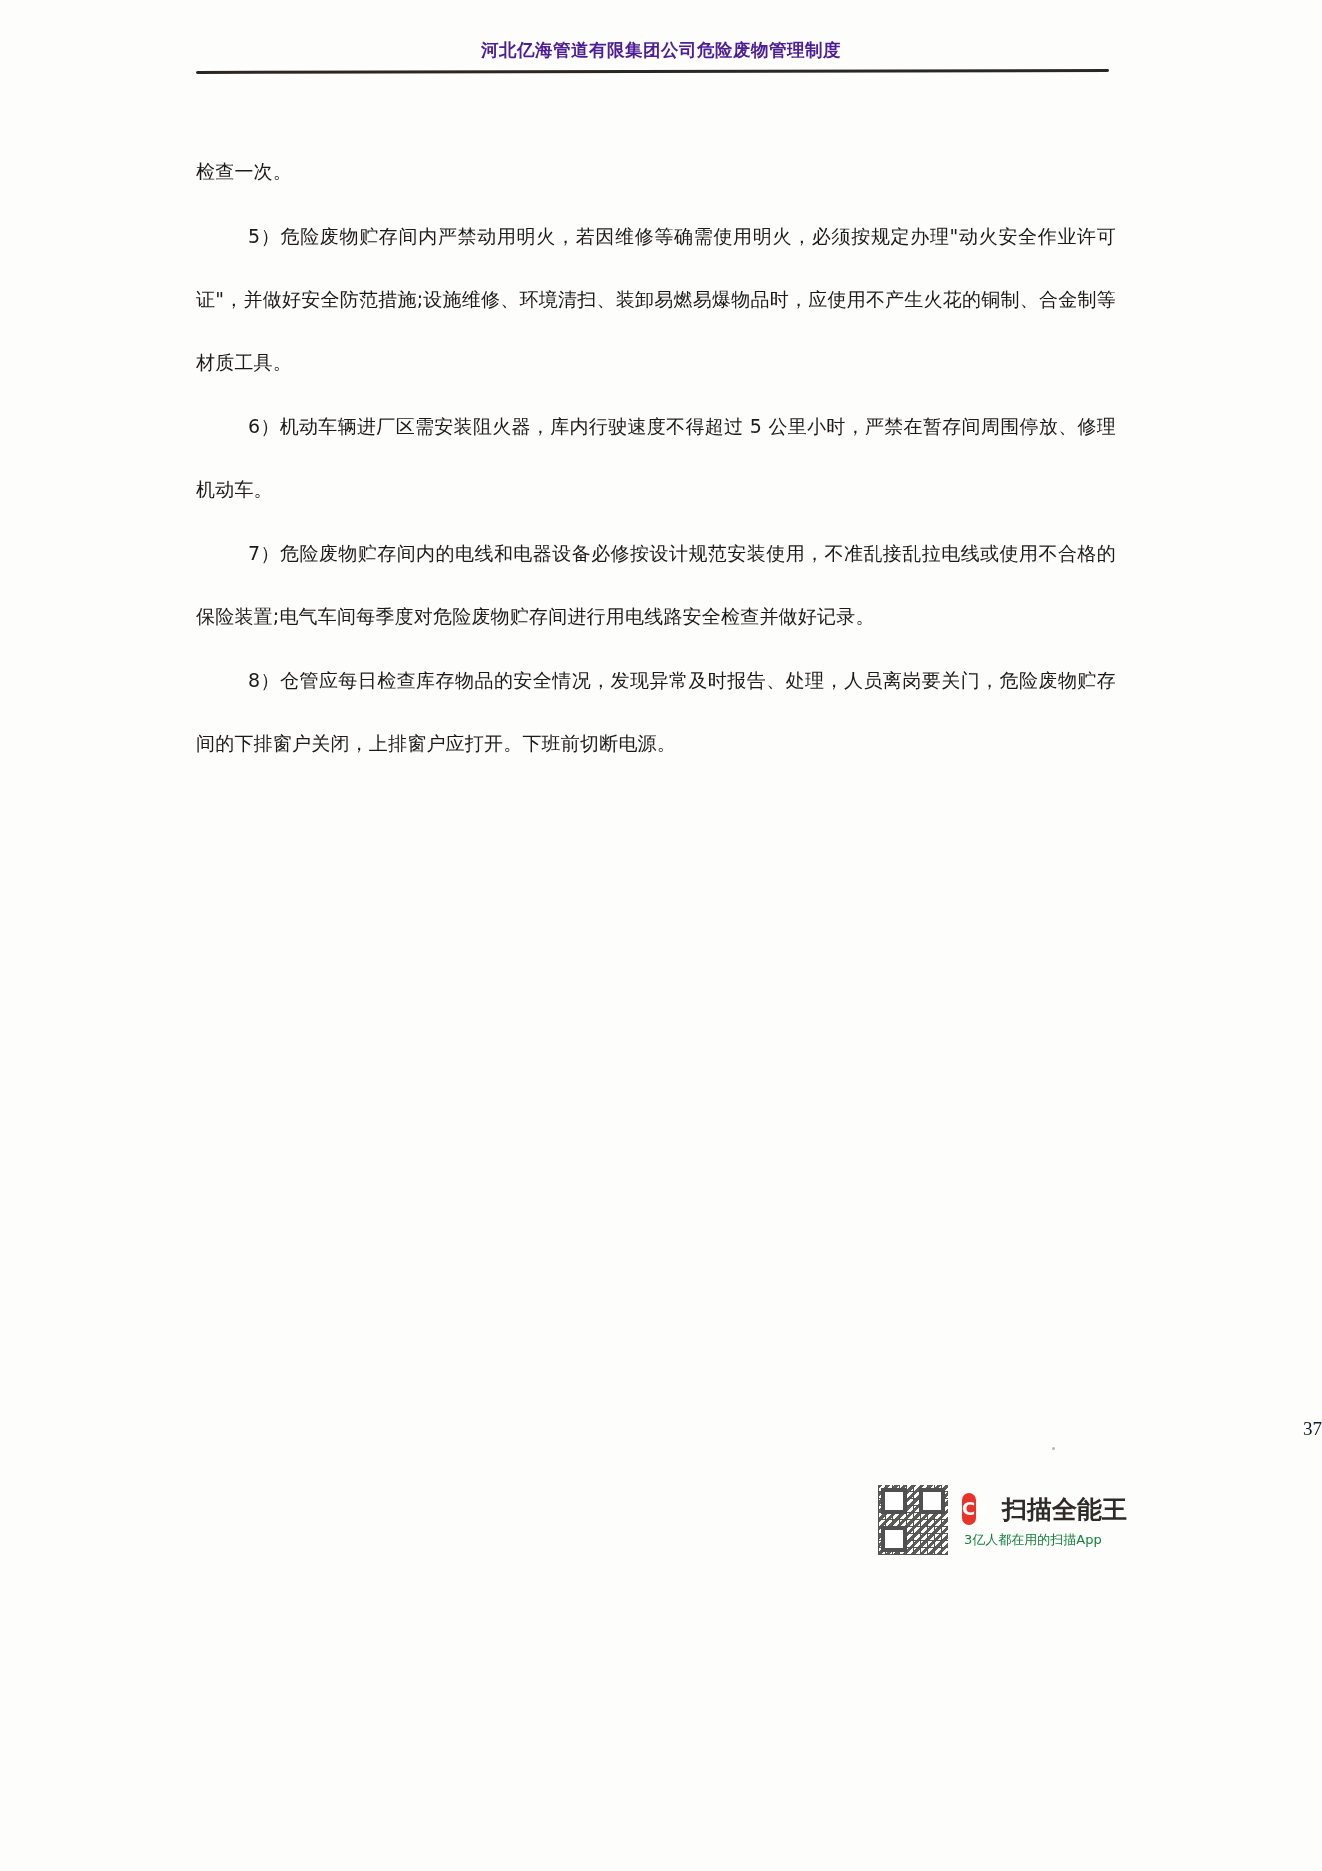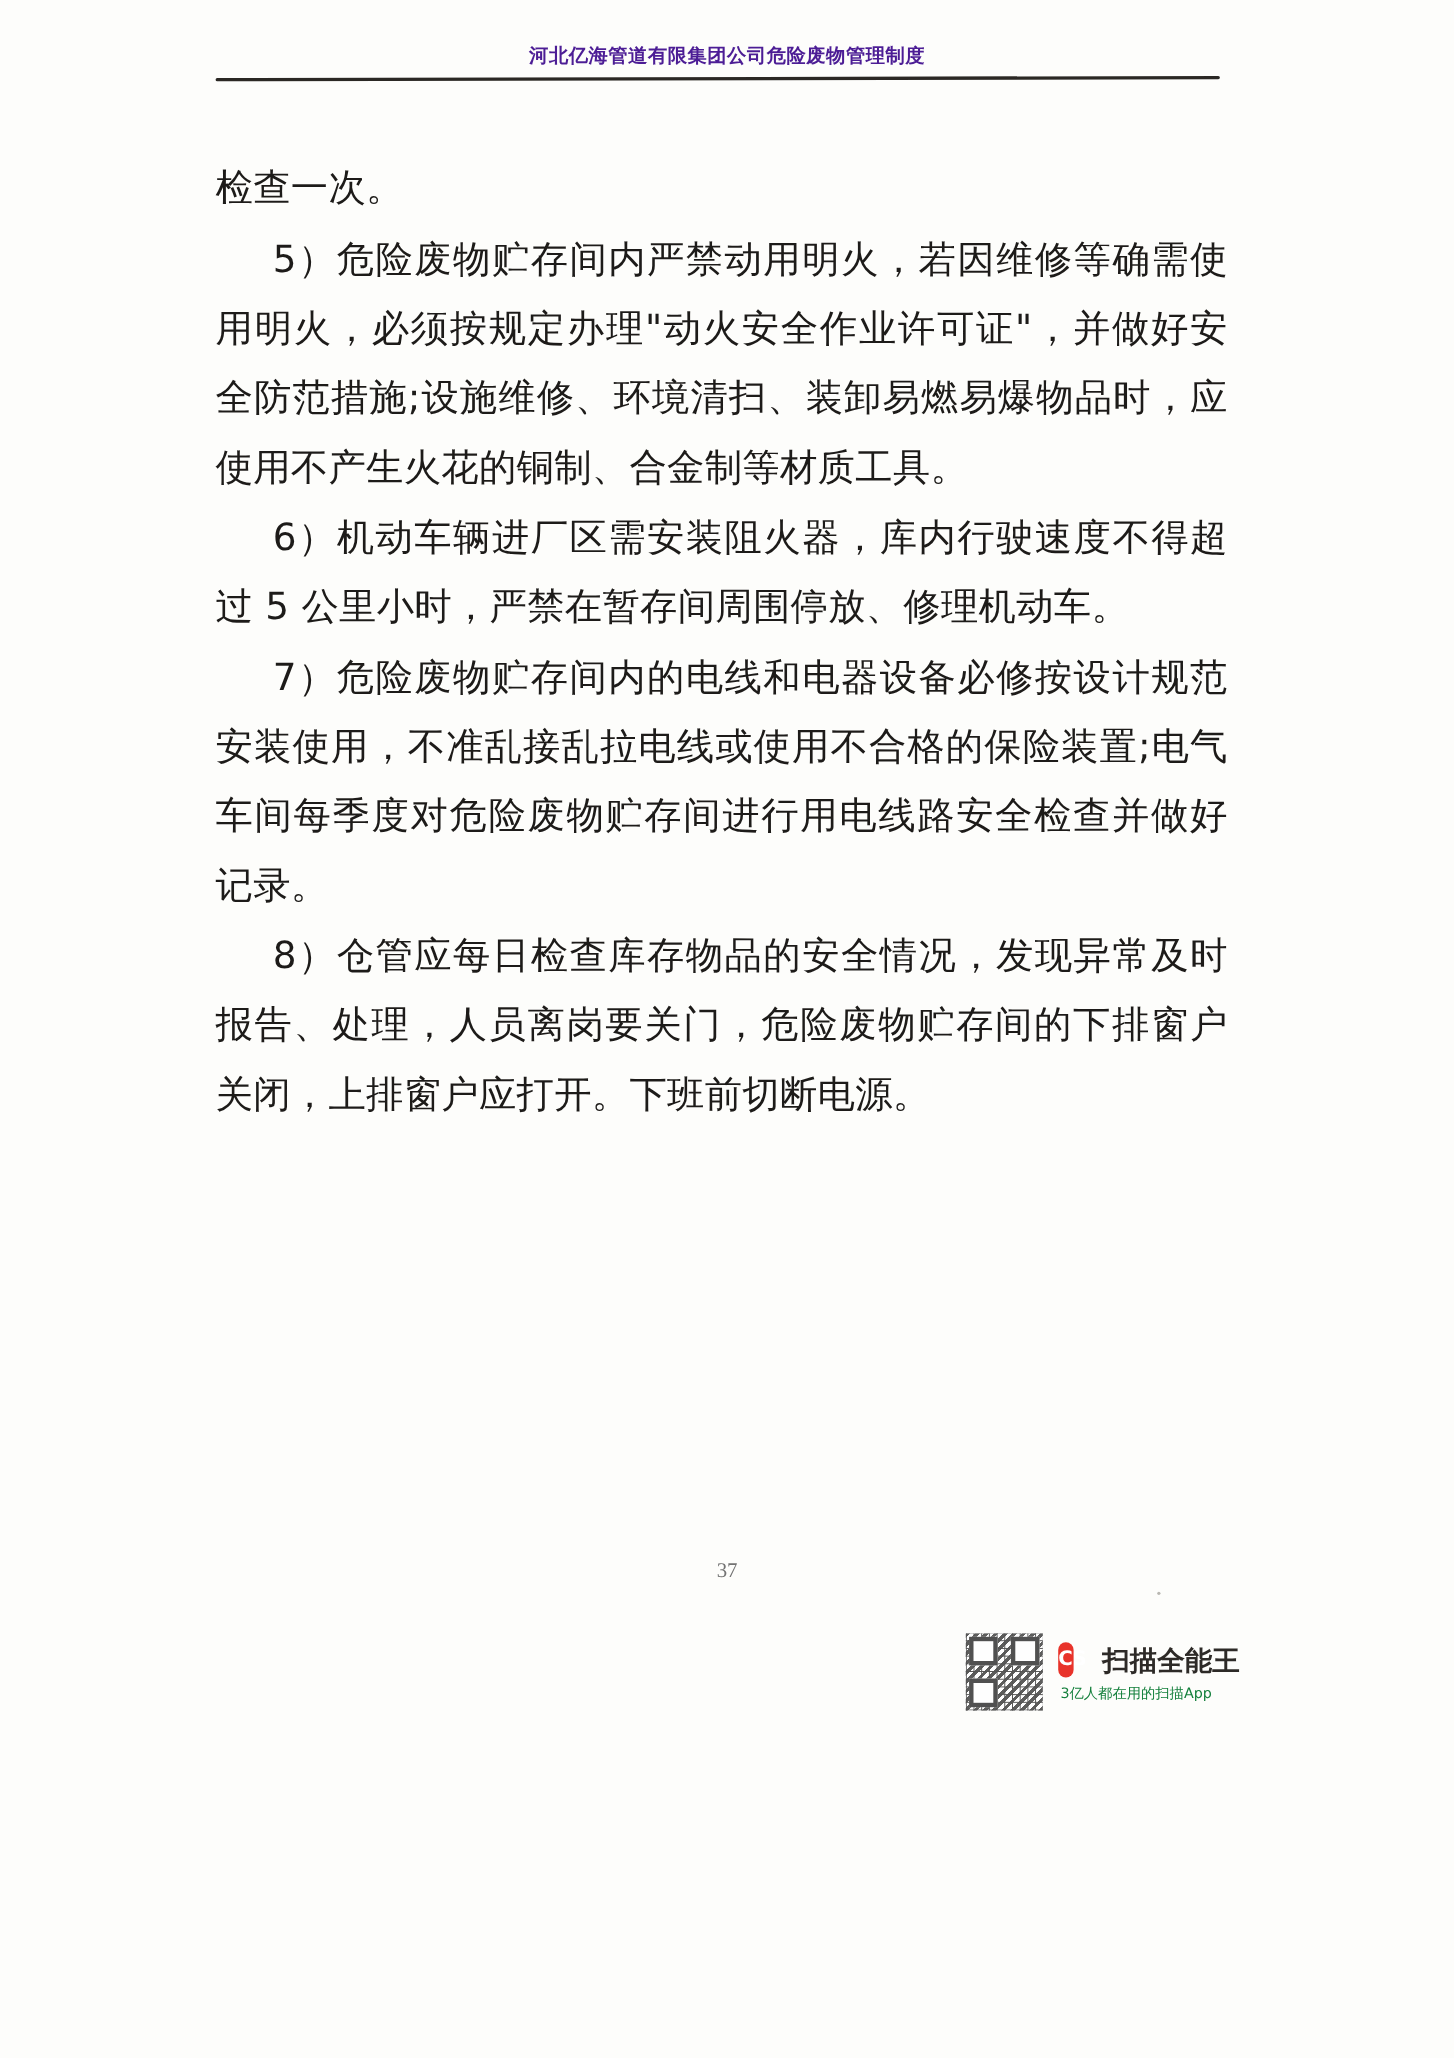--- a/index.html
+++ b/index.html
@@ -48,45 +48,45 @@
 
   
   .content {
     position: absolute;
     left: 196px;
     top: 140px;
     width: 920px;
   }
   .para {
     font-family: "DejaVu Sans", sans-serif;
-    font-size: 34px;
+    font-size: 19px;
     line-height: 63px;
     color: #1d1b19;
     text-align: justify;
     text-justify: inter-ideograph;
     margin: 0 0 1px 0;
     letter-spacing: 0.2px;
   }
   .para.indent {
     text-indent: 52px;
   }
   .para.first {
     margin-bottom: 2px;
   }
 
   
   .page-number {
     position: absolute;
     left: 0;
     top: 1418px;
     width: 100%;
-    text-align: center;
+    text-align: right;
     font-family: "Liberation Serif", serif;
     font-size: 19px;
-    color: #737373;
+    color: #0f172a;
   }
 
   
   .watermark {
     position: absolute;
     left: 878px;
     top: 1485px;
     width: 240px;
     height: 72px;
   }

